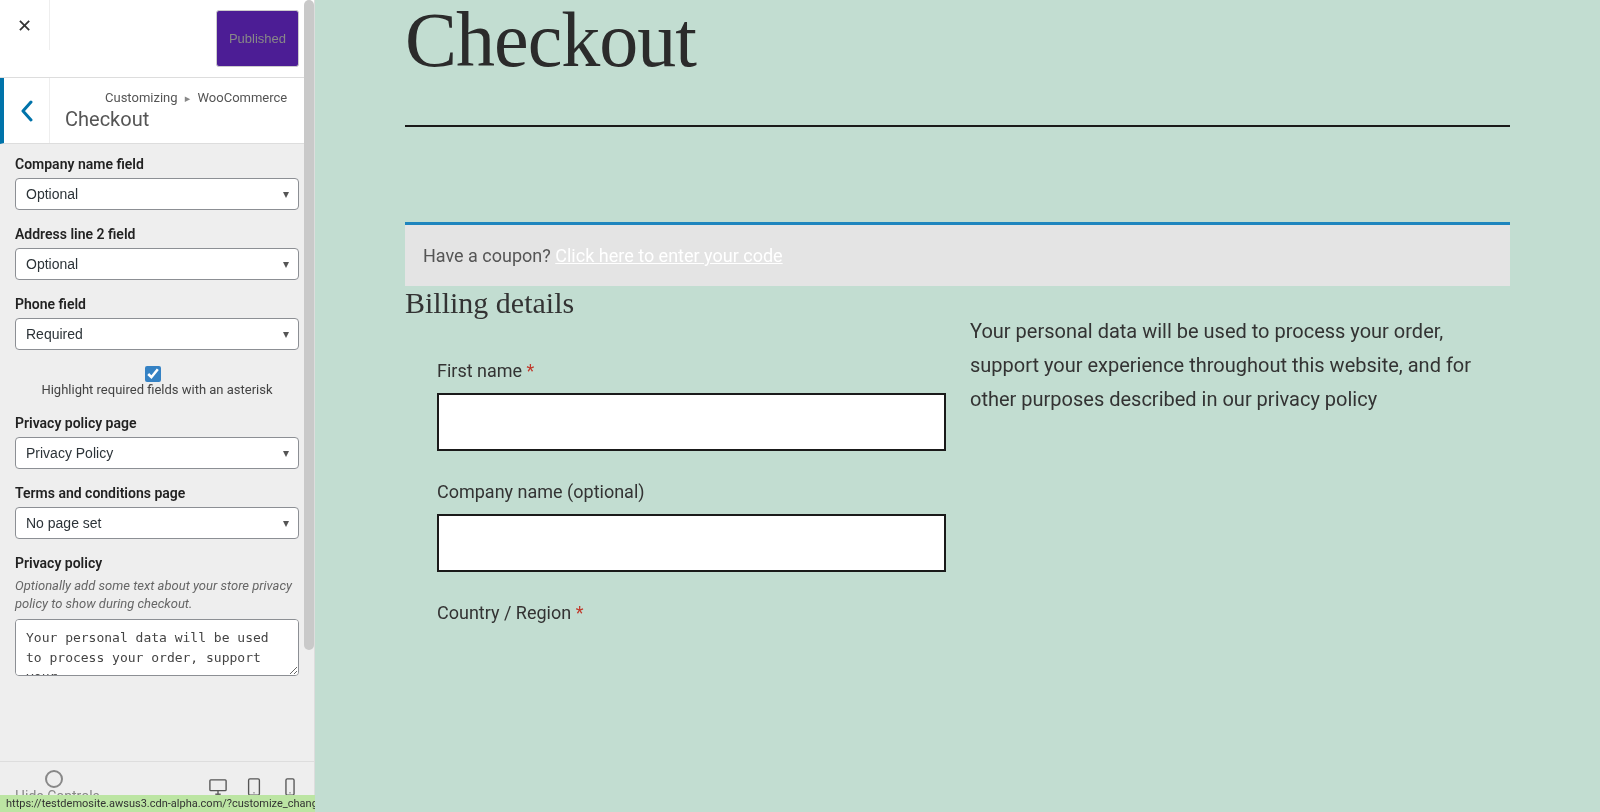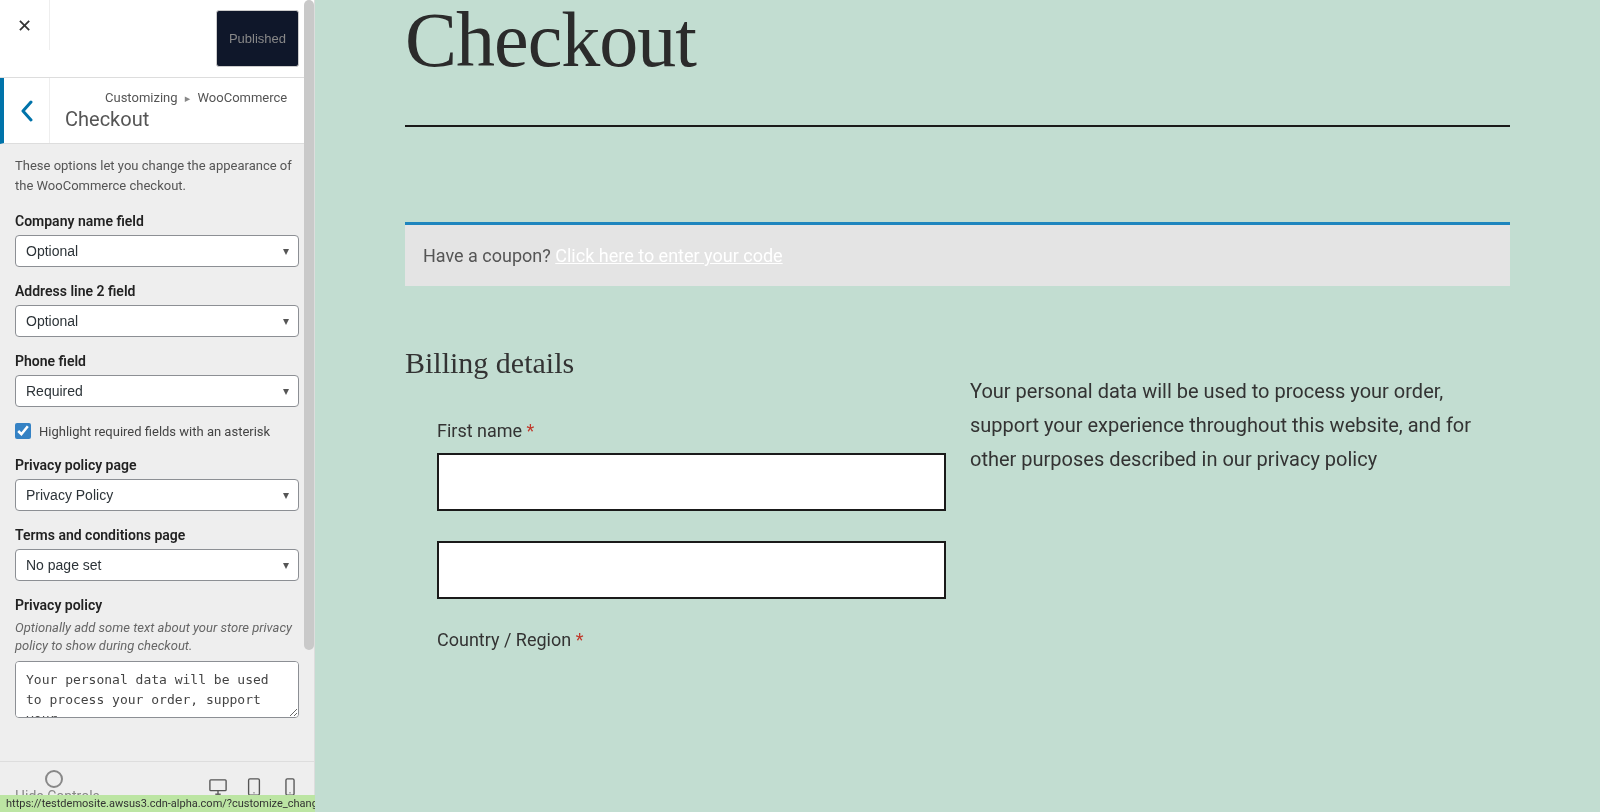--- a/index.html
+++ b/index.html
@@ -5,55 +5,55 @@
 * { box-sizing: border-box; margin: 0; padding: 0; }
 body { font-family: -apple-system, BlinkMacSystemFont, "Segoe UI", Roboto, sans-serif; background: #f1f1f1; overflow: hidden; }
 .app { display: flex; width: 1600px; height: 812px; }
 
 
 .sidebar { width: 315px; background: #eeeeee; display: flex; flex-direction: column; border-right: 1px solid #ddd; position: relative; }
 .sidebar-scrollbar { position: absolute; right: 0; top: 0; width: 10px; height: 650px; background: #c9c9c9; border-radius: 5px; }
 .sidebar-header { display: flex; align-items: stretch; background: #fff; border-bottom: 1px solid #ddd; }
 .close-btn { width: 50px; height: 50px; display: flex; align-items: center; justify-content: center; font-size: 18px; color: #333; cursor: pointer; border-right: 1px solid #eee; }
 .header-spacer { flex: 1; }
-.published-btn { margin: 10px 15px 10px 0; padding: 20px 12px; border: 1px solid #ccc; background: #0f172a; color: #888; font-size: 13px; border-radius: 3px; cursor: default; }
+.published-btn { margin: 10px 15px 10px 0; padding: 20px 12px; border: 1px solid #ccc; background: #4c1d95; color: #888; font-size: 13px; border-radius: 3px; cursor: default; }
 
 .breadcrumb-row { display: flex; align-items: stretch; background: #fff; border-bottom: 1px solid #ddd; border-left: 4px solid #0073aa; }
 .back-btn { width: 46px; display: flex; align-items: center; justify-content: center; font-size: 22px; color: #0073aa; cursor: pointer; border-right: 1px solid #eee; }
 .breadcrumb-content { padding: 12px 15px; }
 .breadcrumb-top { font-size: 13px; color: #555; margin-left: 40px; }
 .breadcrumb-caret { margin: 0 4px; color: #888; font-size: 11px; }
 .breadcrumb-title { font-size: 20px; color: #555; font-weight: 400; margin-top: 2px; }
 
 .sidebar-body { padding: 12px 15px; overflow-y: auto; flex: 1; }
 .intro-text { font-size: 13px; color: #555; line-height: 1.5; margin-bottom: 18px; }
 .field-group { margin-bottom: 16px; }
 .field-label { font-size: 14px; font-weight: 600; color: #222; margin-bottom: 6px; display: block; }
 .field-helper { font-size: 13px; font-style: italic; color: #666; line-height: 1.4; margin-top: 2px; margin-bottom: 6px; }
 .select-wrap { position: relative; }
 .select-box { width: 100%; padding: 7px 30px 7px 10px; border: 1px solid #8c8f94; border-radius: 4px; background: #fff; font-size: 14px; color: #2c3338; appearance: none; cursor: pointer; }
 .select-caret { position: absolute; right: 10px; top: 50%; transform: translateY(-50%); pointer-events: none; color: #555; font-size: 12px; }
-.checkbox-row { display: flex; align-items: center; margin: 14px 0 18px; }
+.checkbox-row { display: flex; align-items: center; margin: 14px 0 18px; flex-direction: column; }
 .checkbox-row input[type=checkbox] { width: 16px; height: 16px; accent-color: #3582c4; margin-right: 8px; cursor: pointer; }
 .checkbox-row label { font-size: 13px; color: #444; cursor: pointer; }
 .textarea-box { width: 100%; padding: 8px 10px; border: 1px solid #8c8f94; border-radius: 4px; background: #fff; font-size: 13px; color: #444; line-height: 1.5; resize: vertical; min-height: 50px; }
 
 .sidebar-footer { border-top: 1px solid #ddd; padding: 8px 15px; display: flex; align-items: center; justify-content: space-between; background: #eee; position: relative; }
 .hide-controls { display: flex; align-items: center; color: #888; font-size: 14px; cursor: pointer; flex-direction: column; }
 .hide-controls-icon { width: 18px; height: 18px; border: 2px solid #888; border-radius: 50%; margin-right: 6px; display: inline-block; }
 .device-icons { display: flex; gap: 18px; }
 .device-icon { width: 18px; height: 22px; color: #555; cursor: pointer; }
 .url-bar { position: absolute; bottom: 0; left: 0; background: #bce5a3; padding: 2px 6px; font-size: 11px; color: #333; white-space: nowrap; overflow: hidden; max-width: 540px; }
 
 
 .preview { flex: 1; background: #c2ddd1; overflow: hidden; position: relative; }
 .preview-inner { padding: 0 90px 0 90px; }
 .page-title { font-size: 78px; font-weight: 300; color: #2b2b2b; margin-top: -5px; margin-bottom: 40px; font-family: Georgia, serif; letter-spacing: -1px; }
 .title-underline { border-bottom: 2px solid #1a1a1a; margin-bottom: 95px; }
-.coupon-banner { border-top: 3px solid #1e85be; background: #e4e4e4; padding: 20px 18px; font-size: 18px; color: #555; margin-bottom: 60px; }
+.coupon-banner { border-top: 3px solid #1e85be; background: #e4e4e4; padding: 20px 18px; font-size: 18px; color: #555; }
 .coupon-link { color: #fff; text-decoration: underline; cursor: pointer; }
 
 .checkout-cols { display: flex; gap: 24px; }
 .billing-col { flex: 1; }
 .order-col { width: 540px; }
 .section-h { font-size: 30px; font-weight: 400; color: #333; margin-bottom: 40px; font-family: Georgia, serif; }
 
 .form-row { display: flex; gap: 38px; margin-bottom: 30px; margin-left: 32px; }
 .form-field { flex: 1; }
 .form-field label { display: block; font-size: 18px; color: #333; margin-bottom: 12px; }
@@ -91,21 +91,20 @@
         <div class="breadcrumb-top">
           <span>Customizing</span>
           <span class="breadcrumb-caret">▸</span>
           <span>WooCommerce</span>
         </div>
         <div class="breadcrumb-title">Checkout</div>
       </div>
     </div>
 
     <div class="sidebar-body">
-      <p class="intro-text">These options let you change the appearance of the WooCommerce checkout.</p>
 
       <div class="field-group">
         <label class="field-label">Company name field</label>
         <div class="select-wrap">
           <select class="select-box">
             <option>Optional</option>
           </select>
           <span class="select-caret">▾</span>
         </div>
       </div>
@@ -201,20 +200,21 @@
 
           <div class="form-row">
             <div class="form-field">
               <label><span>First name </span><span class="req-star">*</span></label>
               <input class="text-input" type="text" style="">
             </div>
           </div>
 
           <div class="form-row">
             <div class="form-field">
+              <label>Company name (optional)</label>
               <input class="text-input" type="text" style="">
             </div>
           </div>
 
           <div class="form-row">
             <div class="form-field">
               <label><span>Country / Region </span><span class="req-star">*</span></label>
             </div>
           </div>
         </div>

